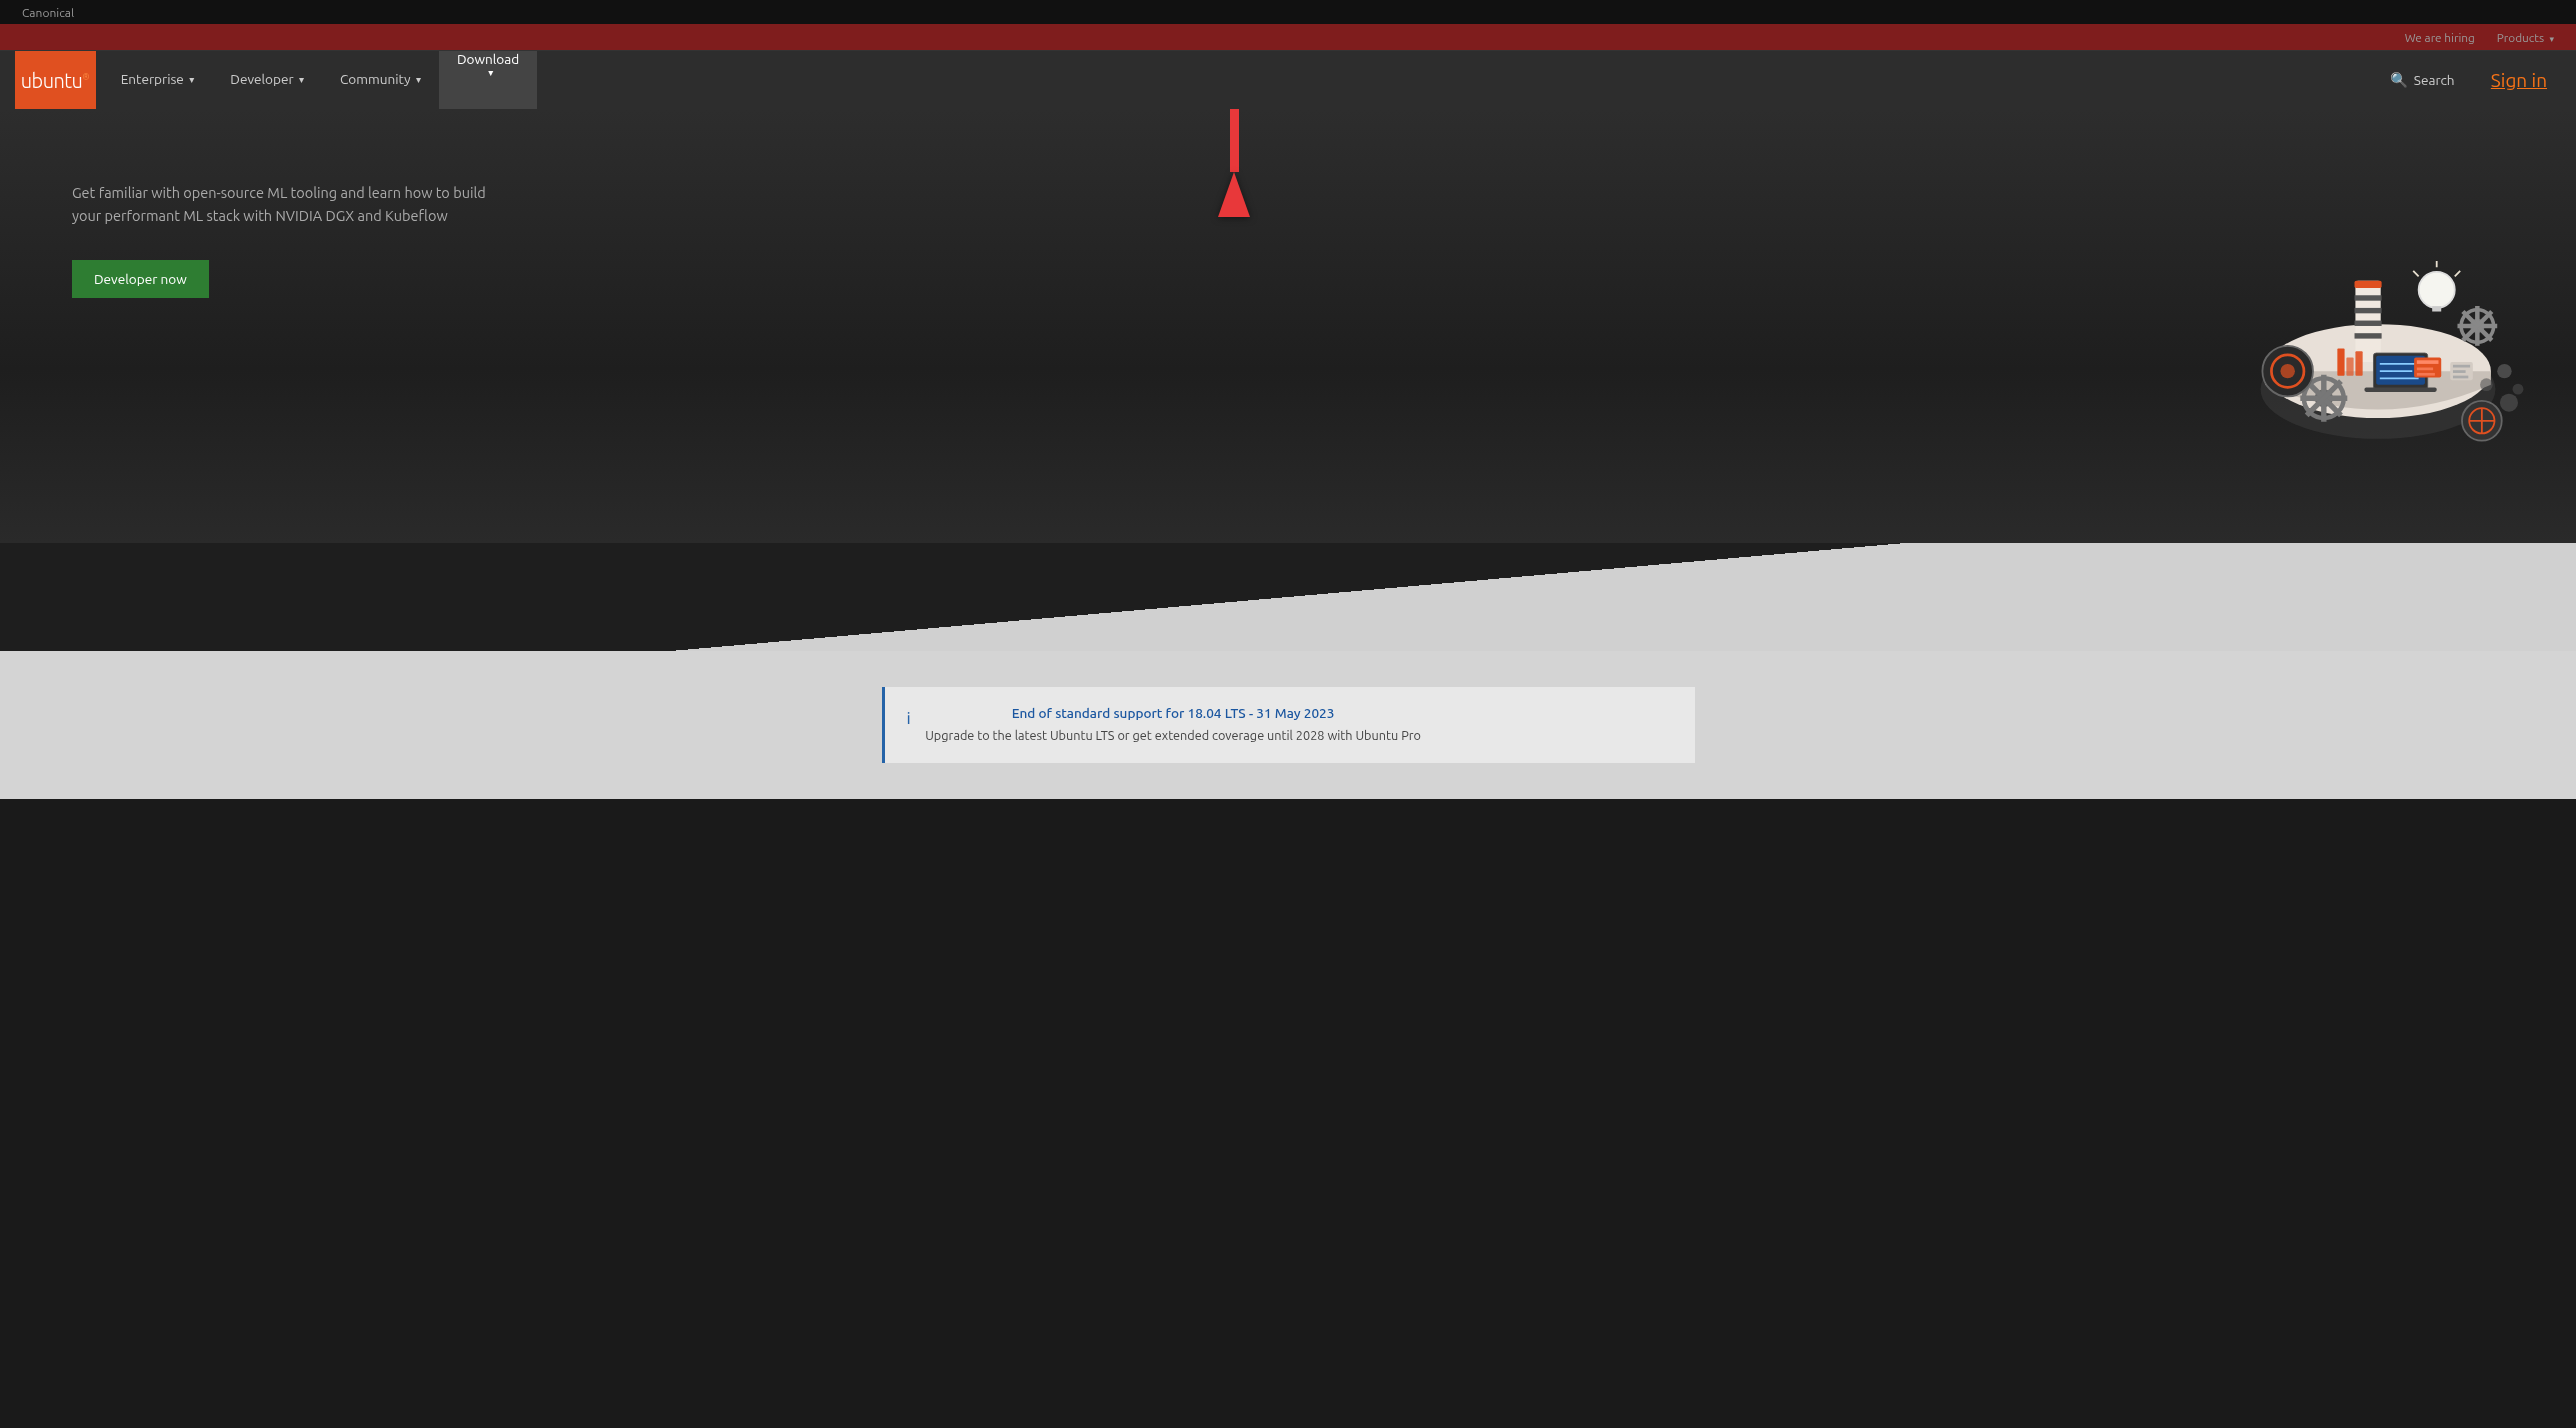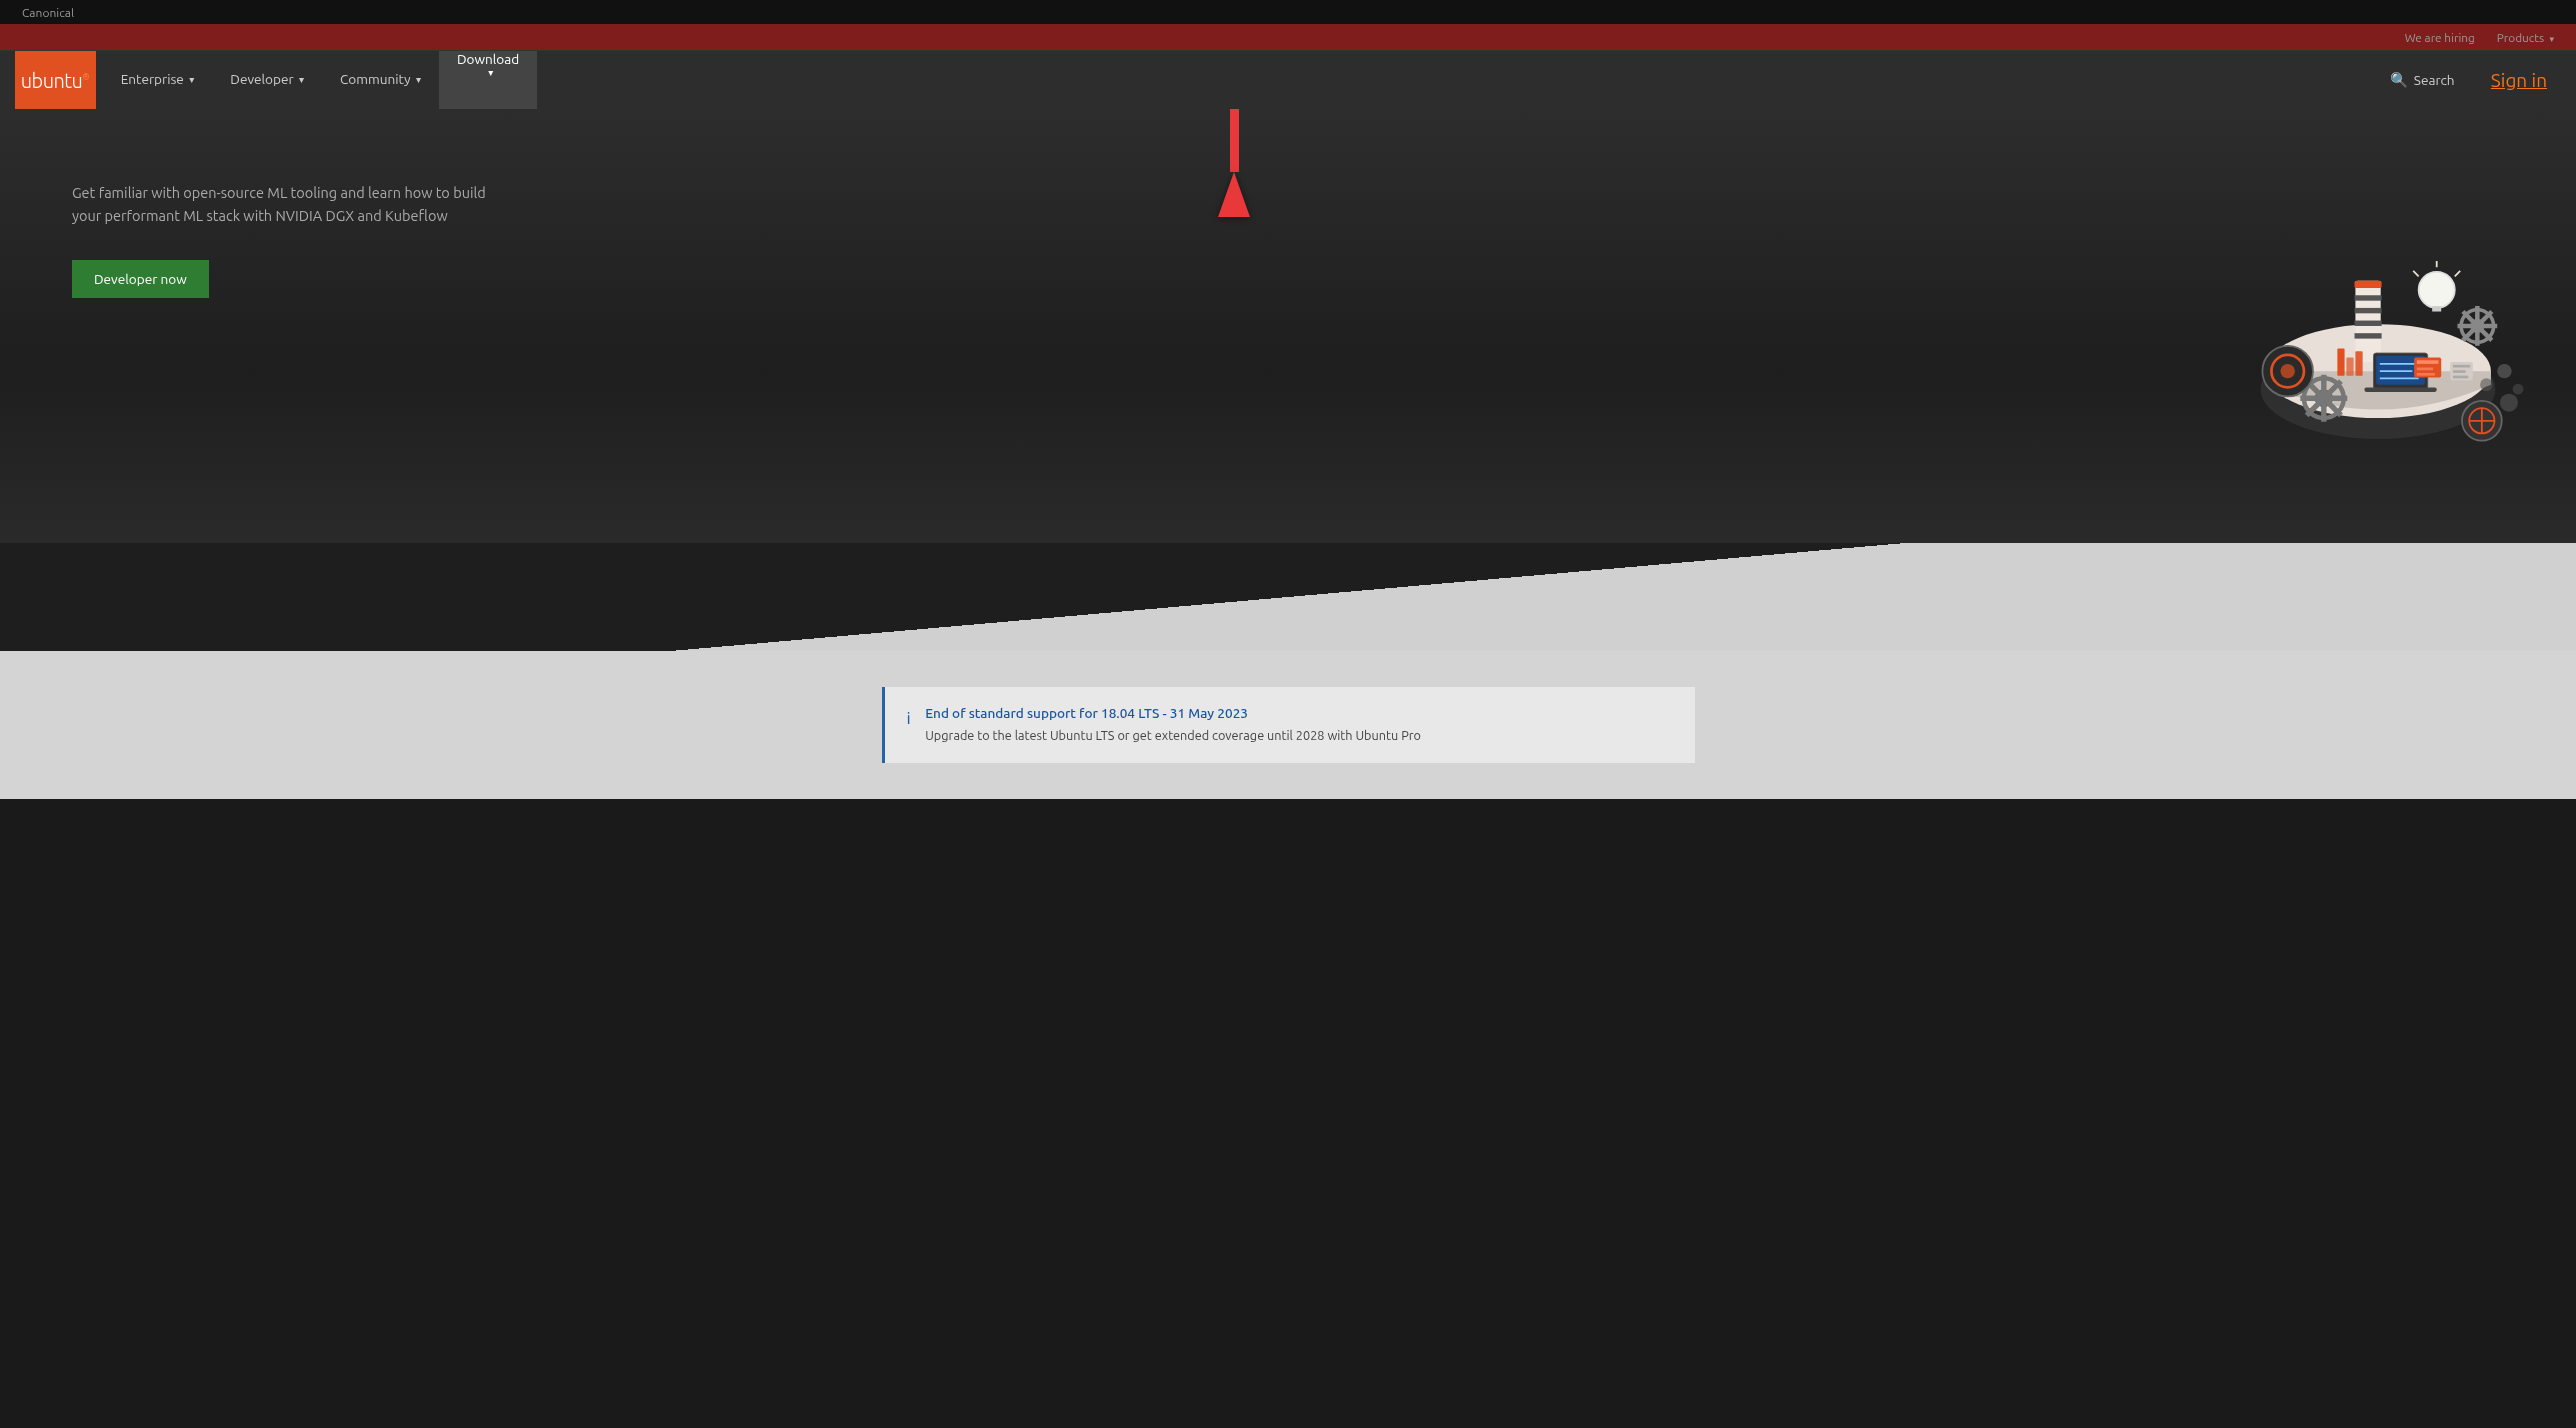--- a/index.html
+++ b/index.html
@@ -222,20 +222,21 @@
       margin-top: 1.8px;
     }
     .notice-content {}
     .notice-link {
       color: #1a56a0;
       font-size: 13.6px;
       font-weight: 500;
       text-decoration: none;
       display: block;
       margin-bottom: 5.4px;
+      text-align: center;
     }
     .notice-text {
       color: #444;
       font-size: 12.7px;
       line-height: 1.5;
     }
 
     
     .canonical-bar {
       background: #111;

